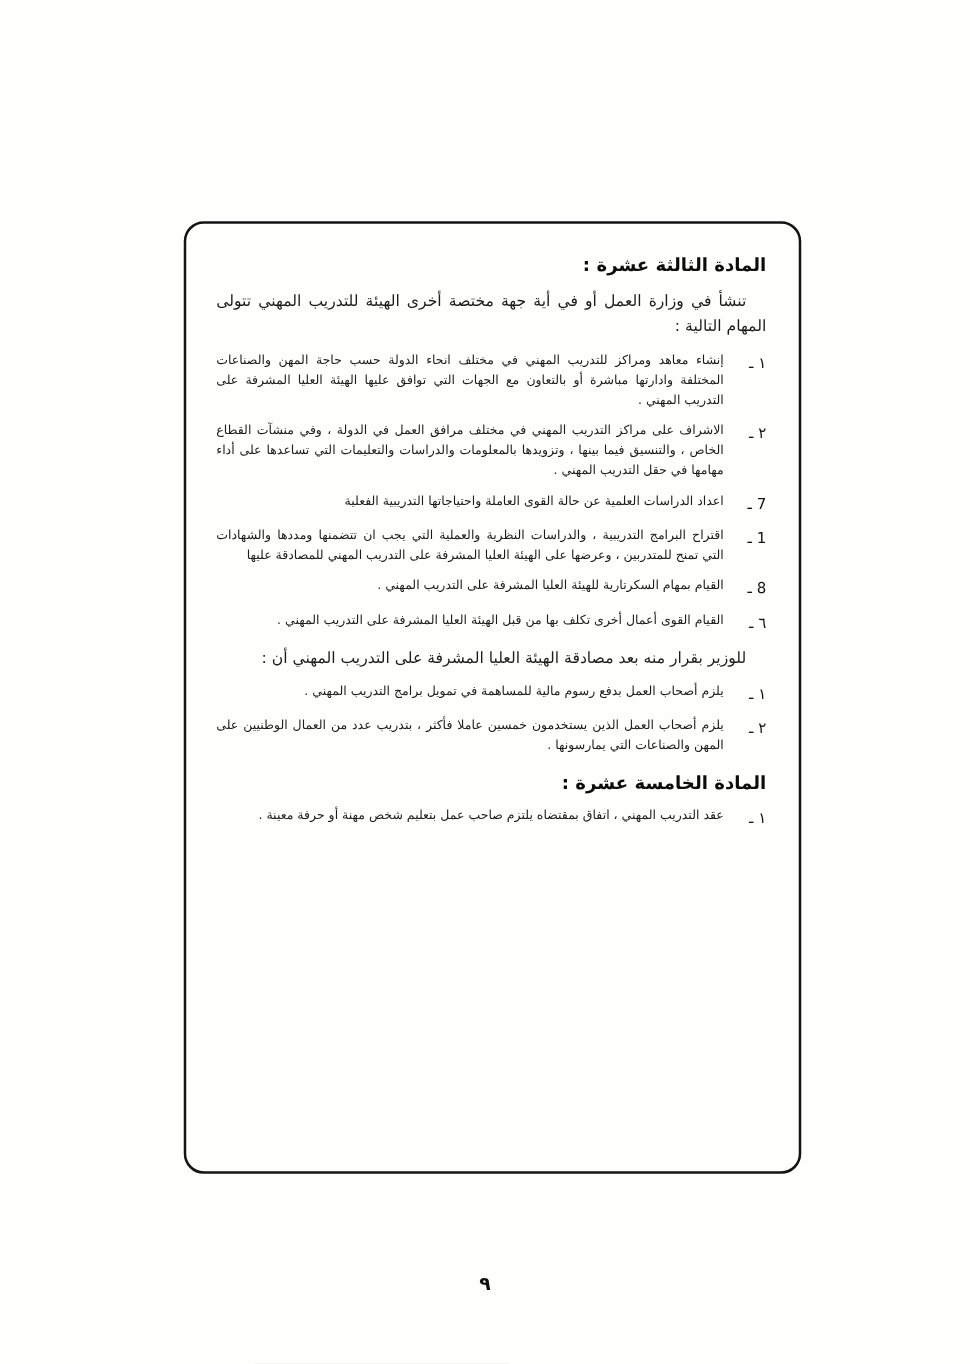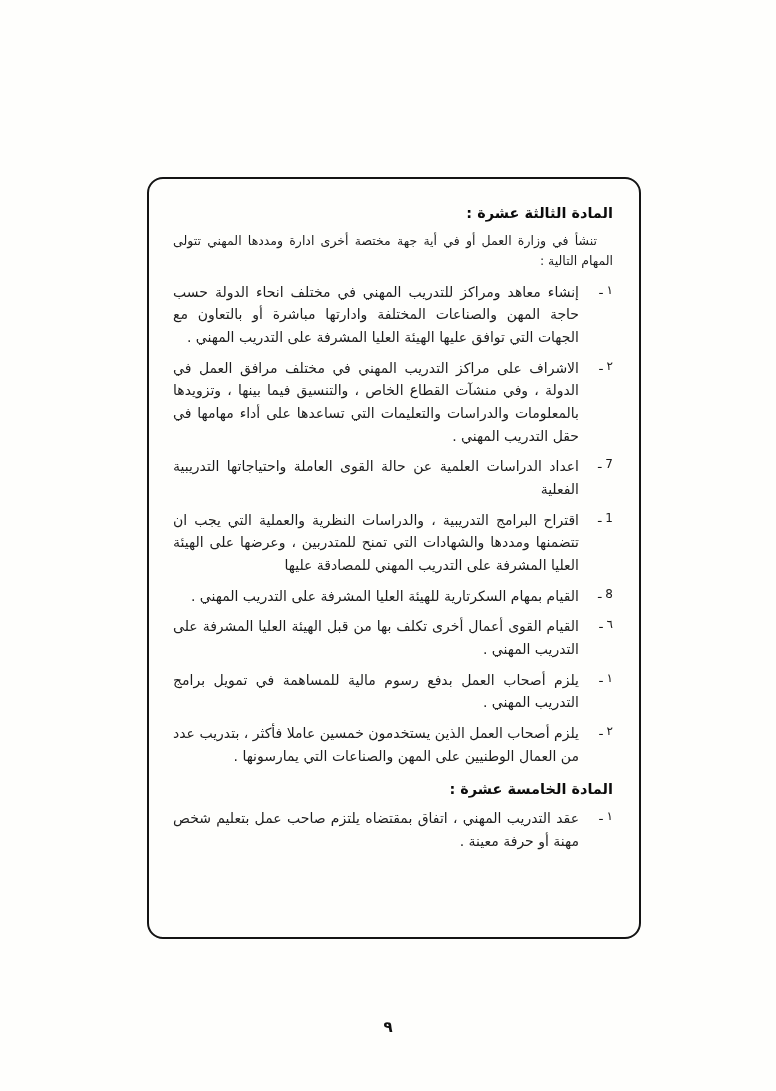--- a/index.html
+++ b/index.html
@@ -59,21 +59,21 @@
   .num {
     flex: 0 0 26px;
     font-size: 12px;
     line-height: 1.62;
     color: #161616;
     white-space: nowrap;
   }
 
   .txt {
     flex: 1 1 auto;
-    font-size: 14px;
+    font-size: 10px;
     line-height: 1.62;
     color: #1c1c1c;
     text-align: justify;
   }
 
   .page-number {
     position: absolute;
     top: 1018px;
     left: 0;
     width: 776px;
@@ -84,21 +84,21 @@
   }
 </style>
 </head>
 <body>
 
 <div class="page">
   <div class="frame">
 
     <div class="section">
       <h2 class="heading">المادة الثالثة عشرة :</h2>
-      <p class="intro">تنشأ في وزارة العمل أو في أية جهة مختصة أخرى ادارة ومددها المهني تتولى المهام التالية :</p>
+      <p class="intro">تنشأ في وزارة العمل أو في أية جهة مختصة أخرى الهيئة للتدريب المهني تتولى المهام التالية :</p>
 
       <div class="item">
         <span class="num">١ ـ</span>
         <span class="txt">إنشاء معاهد ومراكز للتدريب المهني في مختلف انحاء الدولة حسب حاجة المهن والصناعات المختلفة وادارتها مباشرة أو بالتعاون مع الجهات التي توافق عليها الهيئة العليا المشرفة على التدريب المهني .</span>
       </div>
       <div class="item">
         <span class="num">٢ ـ</span>
         <span class="txt">الاشراف على مراكز التدريب المهني في مختلف مرافق العمل في الدولة ، وفي منشآت القطاع الخاص ، والتنسيق فيما بينها ، وتزويدها بالمعلومات والدراسات والتعليمات التي تساعدها على أداء مهامها في حقل التدريب المهني .</span>
       </div>
       <div class="item">
@@ -113,20 +113,21 @@
         <span class="num">8 ـ</span>
         <span class="txt">القيام بمهام السكرتارية للهيئة العليا المشرفة على التدريب المهني .</span>
       </div>
       <div class="item">
         <span class="num">٦ ـ</span>
         <span class="txt">القيام القوى أعمال أخرى تكلف بها من قبل الهيئة العليا المشرفة على التدريب المهني .</span>
       </div>
     </div>
 
     <div class="section">
+      <p class="intro">للوزير بقرار منه بعد مصادقة الهيئة العليا المشرفة على التدريب المهني أن :</p>
 
       <div class="item">
         <span class="num">١ ـ</span>
         <span class="txt">يلزم أصحاب العمل بدفع رسوم مالية للمساهمة في تمويل برامج التدريب المهني .</span>
       </div>
       <div class="item">
         <span class="num">٢ ـ</span>
         <span class="txt">يلزم أصحاب العمل الذين يستخدمون خمسين عاملا فأكثر ، بتدريب عدد من العمال الوطنيين على المهن والصناعات التي يمارسونها .</span>
       </div>
     </div>

